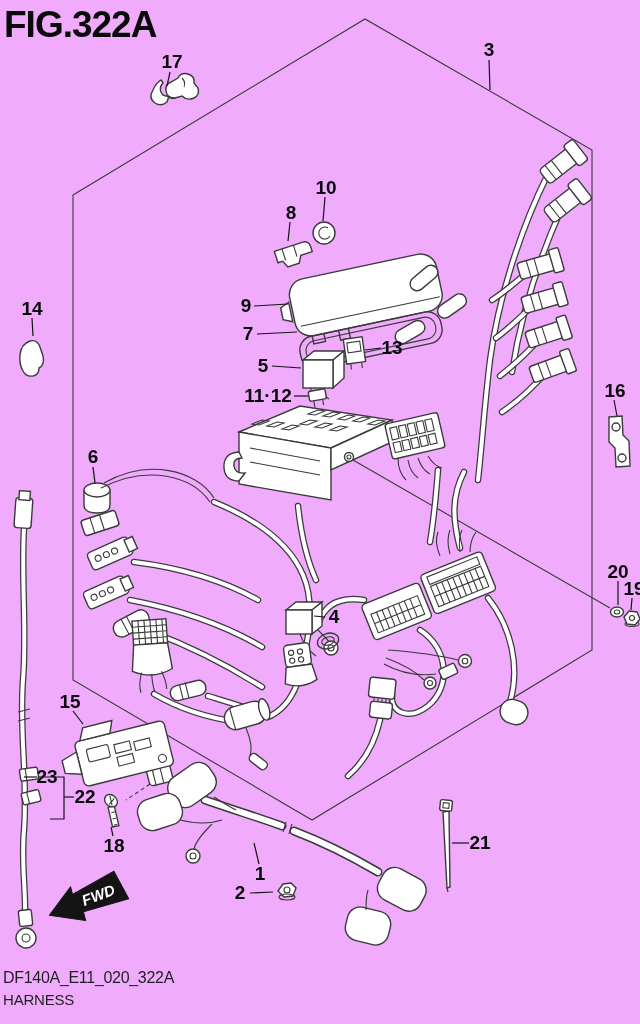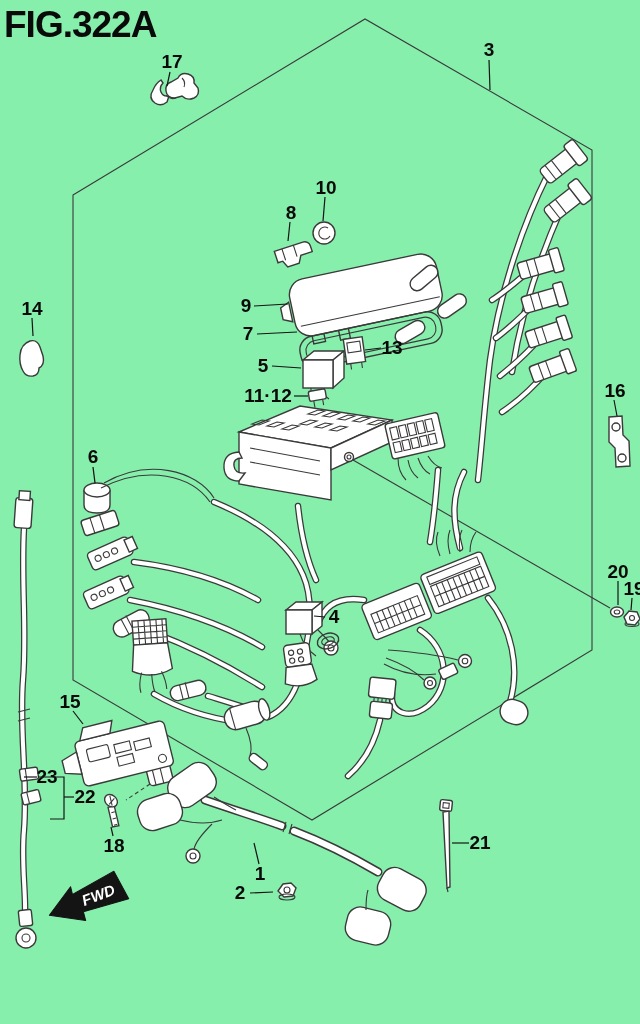--- a/index.html
+++ b/index.html
@@ -1,16 +1,16 @@
 <!DOCTYPE html>
 <html><head>
 <meta charset="utf-8">
 <style>
   html,body{margin:0;padding:0;background:#fff;}
-  .page{position:relative;width:640px;height:1024px;background:#86efac;overflow:hidden;
+  .page{position:relative;width:640px;height:1024px;background:#f0abfc;overflow:hidden;
         font-family:"Liberation Sans",sans-serif;}
   .fig-title{position:absolute;left:4px;top:4px;margin:0;font-size:37px;font-weight:bold;
              letter-spacing:-1px;color:#0a0a0a;}
   .footer{position:absolute;left:3px;top:966px;color:#1f1f1f;line-height:1.45;}
   .footer .code{font-size:16px;letter-spacing:-0.3px;}
   .footer .name{font-size:15px;letter-spacing:-0.2px;}
   svg{position:absolute;left:0;top:0;}
   svg text.co{font-family:"Liberation Sans",sans-serif;font-size:19px;font-weight:bold;
               fill:#0a0a0a;stroke:none;text-anchor:middle;}
   svg .ln{fill:#fff;stroke:#3a3a3a;stroke-width:1.4;}
@@ -482,13 +482,17 @@
     <g>
       <line class="lead" x1="259" y1="864" x2="254" y2="843"></line>
       <text class="co" x="260" y="880">1</text>
     </g>
     <g>
       <line class="lead" x1="250" y1="893" x2="273" y2="892"></line>
       <text class="co" x="240" y="899">2</text>
     </g>
   </svg>
 
+  <div class="footer">
+    <div class="code">DF140A_E11_020_322A</div>
+    <div class="name">HARNESS</div>
+  </div>
 </div>
 
 </body></html>

